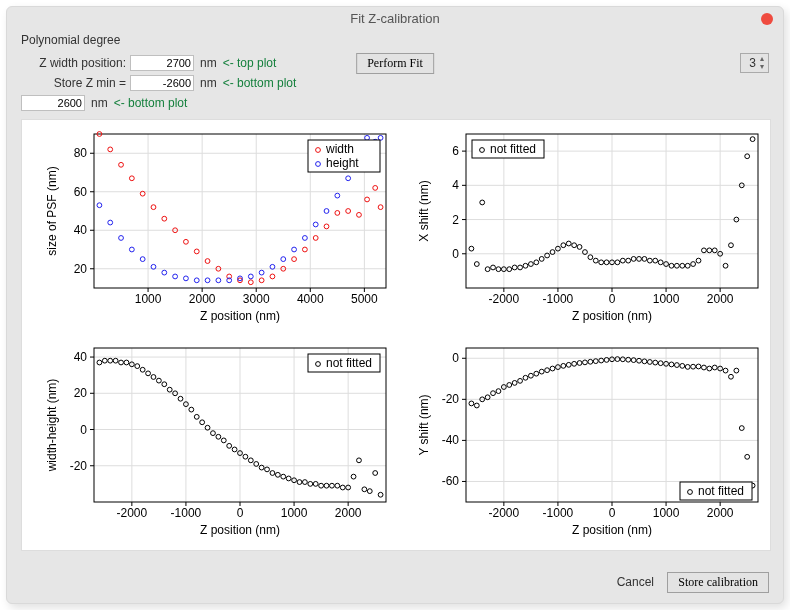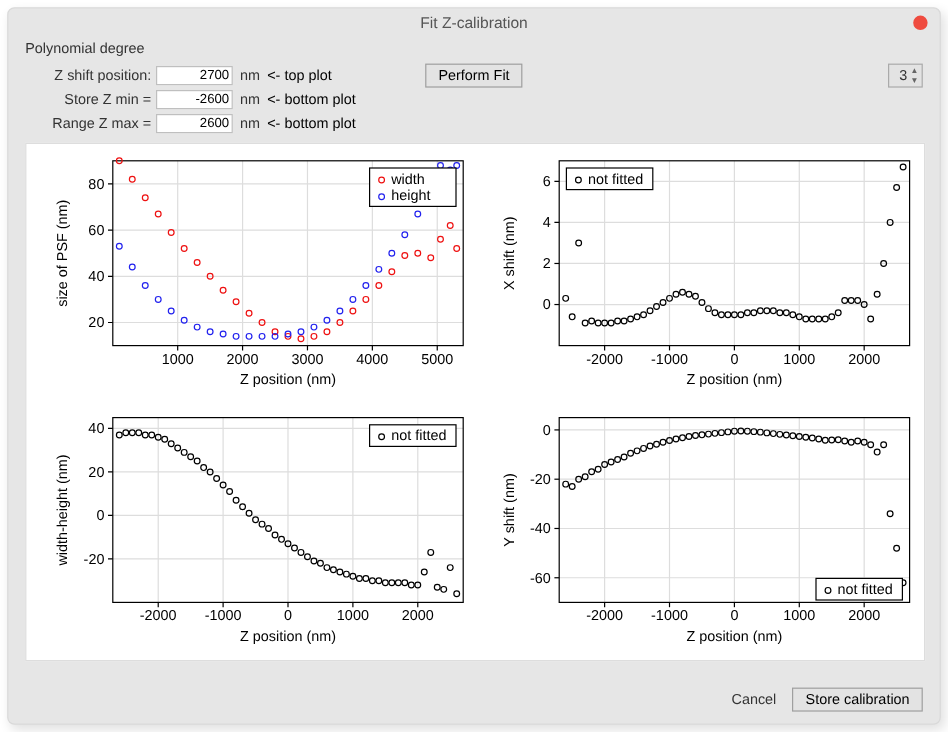--- a/index.html
+++ b/index.html
@@ -35,28 +35,28 @@
   .poly-label{position:absolute;left:14px;top:2px}
   .inputs{position:absolute;left:14px;top:22px}
   .inputs .row{height:20px;line-height:20px;display:flex;align-items:center}
   .inputs .lab{width:105px;text-align:right;padding-right:4px}
   .inputs input{
     width:64px;height:16px;font-size:11px;
     border:1px solid #bfbfbf;background:#fff;text-align:right;
     padding:0 2px;box-sizing:border-box;
   }
   .inputs .unit{padding:0 6px}
-  .inputs .hint{color:#000000}
+  .inputs .hint{color:#15803d}
   .perf{
     position:absolute;left:50%;top:22px;transform:translateX(-50%);
   }
   .btn{
     border:1px solid #9f9f9f;background:#e3e3e3;
     padding:2px 10px;font-size:12px;cursor:pointer;
-    font-family:Liberation Sans, sans-serif;
+    font-family:Liberation Serif, serif;
   }
   .degree{
     position:absolute;right:14px;top:22px;
     display:flex;align-items:center;gap:4px;
     border:1px solid #aaa;background:#e3e3e3;
     padding:0 4px 0 8px;height:18px;cursor:pointer;
     font-size:12px;
   }
   .degree .arrows{font-size:8px;line-height:8px;color:#666}
   .plots{
@@ -94,33 +94,32 @@
       <button class="btn">Perform Fit</button>
     </div>
 
     <div class="degree">
       <span>3</span>
       <span class="arrows">▴<br>▾</span>
     </div>
 
     <div class="inputs">
       <div class="row">
-        <span class="lab">Z shift position:</span>
+        <span class="lab">Z width position:</span>
         <input value="2700" style="">
         <span class="unit">nm</span>
         <span class="hint">&lt;- top plot</span>
       </div>
       <div class="row">
         <span class="lab">Store Z min =</span>
         <input value="-2600" style="">
         <span class="unit">nm</span>
         <span class="hint">&lt;- bottom plot</span>
       </div>
       <div class="row">
-        <span class="lab">Range Z max =</span>
         <input value="2600" style="">
         <span class="unit">nm</span>
         <span class="hint">&lt;- bottom plot</span>
       </div>
     </div>
   </div>
 
   <div class="plots">
     <svg class="chart" id="svg-plots" width="748" height="430">
         <g transform="translate(20,8)">

